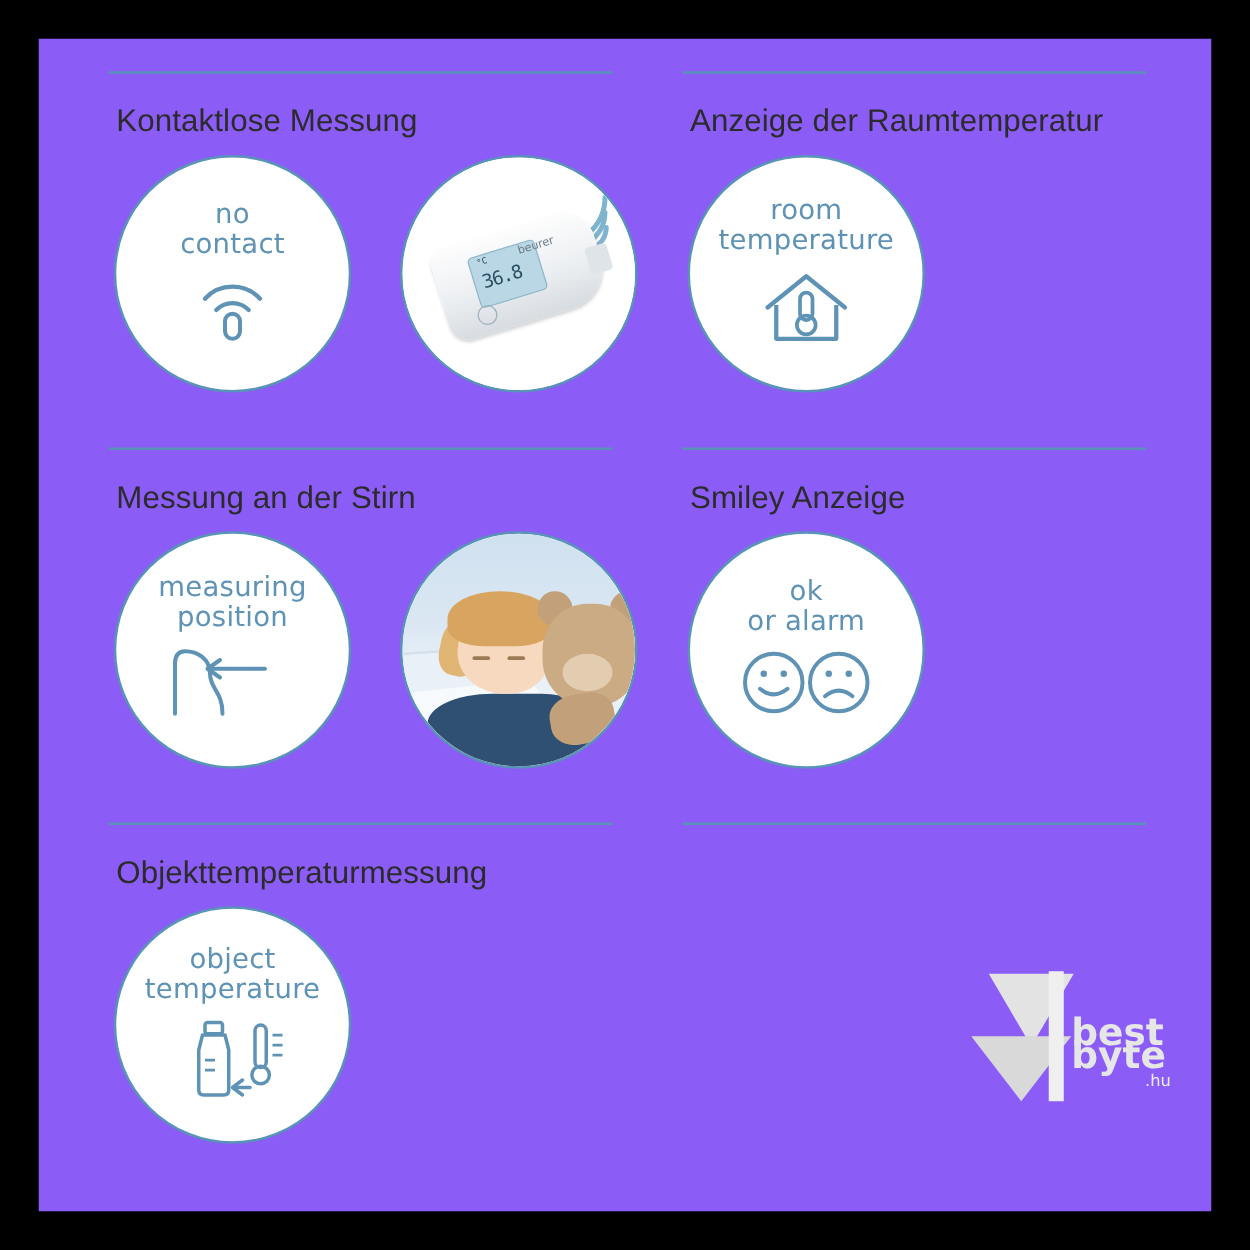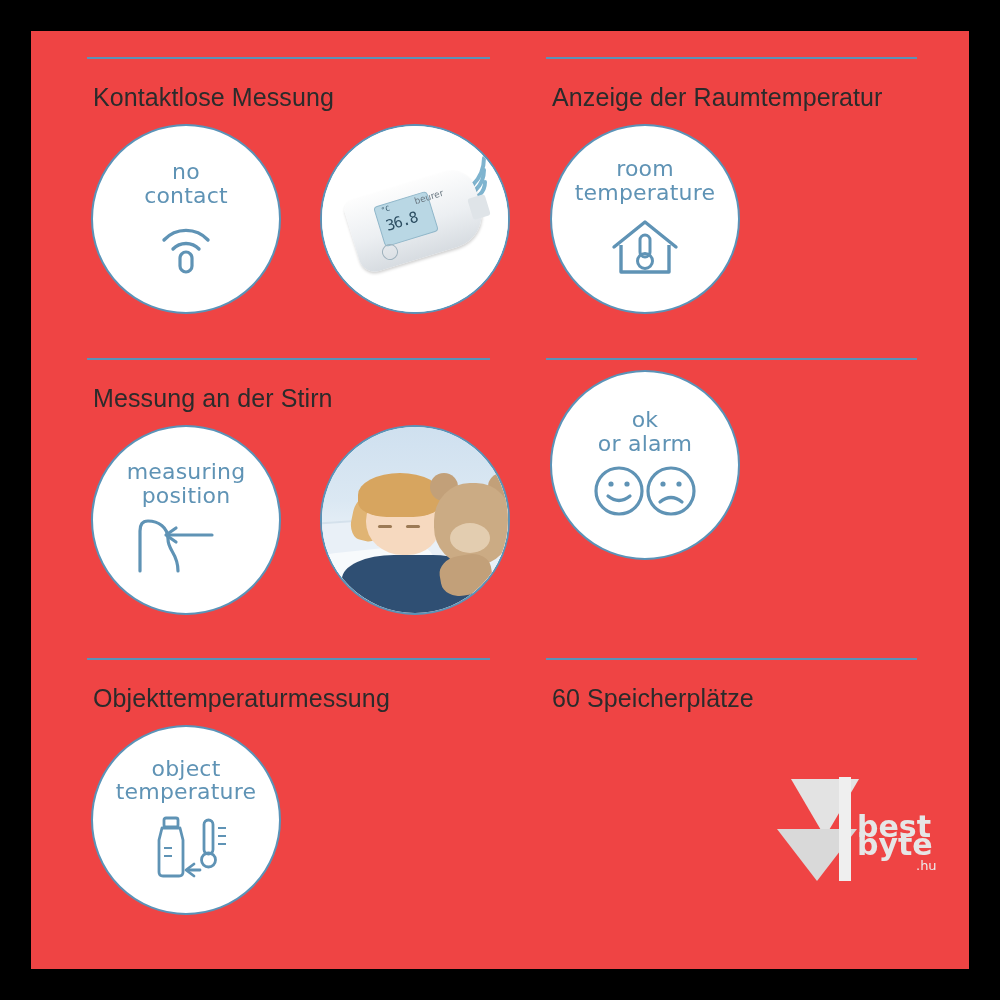--- a/index.html
+++ b/index.html
@@ -12,21 +12,21 @@
     height: 1000px;
     overflow: hidden;
     font-family: "Liberation Sans", sans-serif;
   }
   .sheet {
     position: absolute;
     left: 31px;
     top: 31px;
     width: 938px;
     height: 938px;
-    background: #ef4444;
+    background: #8b5cf6;
   }
   .grid {
     position: absolute;
     left: 0;
     top: 0;
     width: 100%;
     height: 100%;
     display: grid;
     grid-template-columns: 1fr 1fr;
     grid-template-rows: 1fr 1fr 1fr;
@@ -428,20 +428,21 @@
             <div class="bear"></div>
             <div class="bear-muzzle"></div>
             <div class="bear-arm"></div>
           </div>
         </div>
       </div>
     </div>
 
     <div class="cell">
       <div class="rule"></div>
+      <h2 class="cell-title">Smiley Anzeige</h2>
       <div class="badges">
         <div class="circle">
           <div class="cap">ok</div>
           <div class="cap">or alarm</div>
           <span class="glyph">
             <svg width="104" height="52" viewBox="0 0 104 52">
               <circle cx="26" cy="26" r="23" fill="none" stroke="#5f93b5" stroke-width="3.2"></circle>
               <circle cx="18" cy="19" r="2.6" fill="#5f93b5"></circle>
               <circle cx="34" cy="19" r="2.6" fill="#5f93b5"></circle>
               <path d="M15 31 Q26 40 37 31" fill="none" stroke="#5f93b5" stroke-width="3.2" stroke-linecap="round"></path>
@@ -476,21 +477,20 @@
               <path d="M62 56 L50 56" stroke="#5f93b5" stroke-width="2.8" stroke-linecap="round"></path>
               <path d="M56 50 L48 56 L56 62" fill="none" stroke="#5f93b5" stroke-width="2.8" stroke-linecap="round" stroke-linejoin="round"></path>
             </svg>
           </span>
         </div>
       </div>
     </div>
 
     <div class="cell">
       <div class="rule"></div>
-      <h2 class="cell-title">60 Speicherplätze</h2>
     </div>
 
   </div>
 
   <div class="logo">
     <div class="shape-a"></div>
     <div class="shape-b"></div>
     <div class="bar"></div>
     <div class="txt one">best</div>
     <div class="txt two">byte</div>

